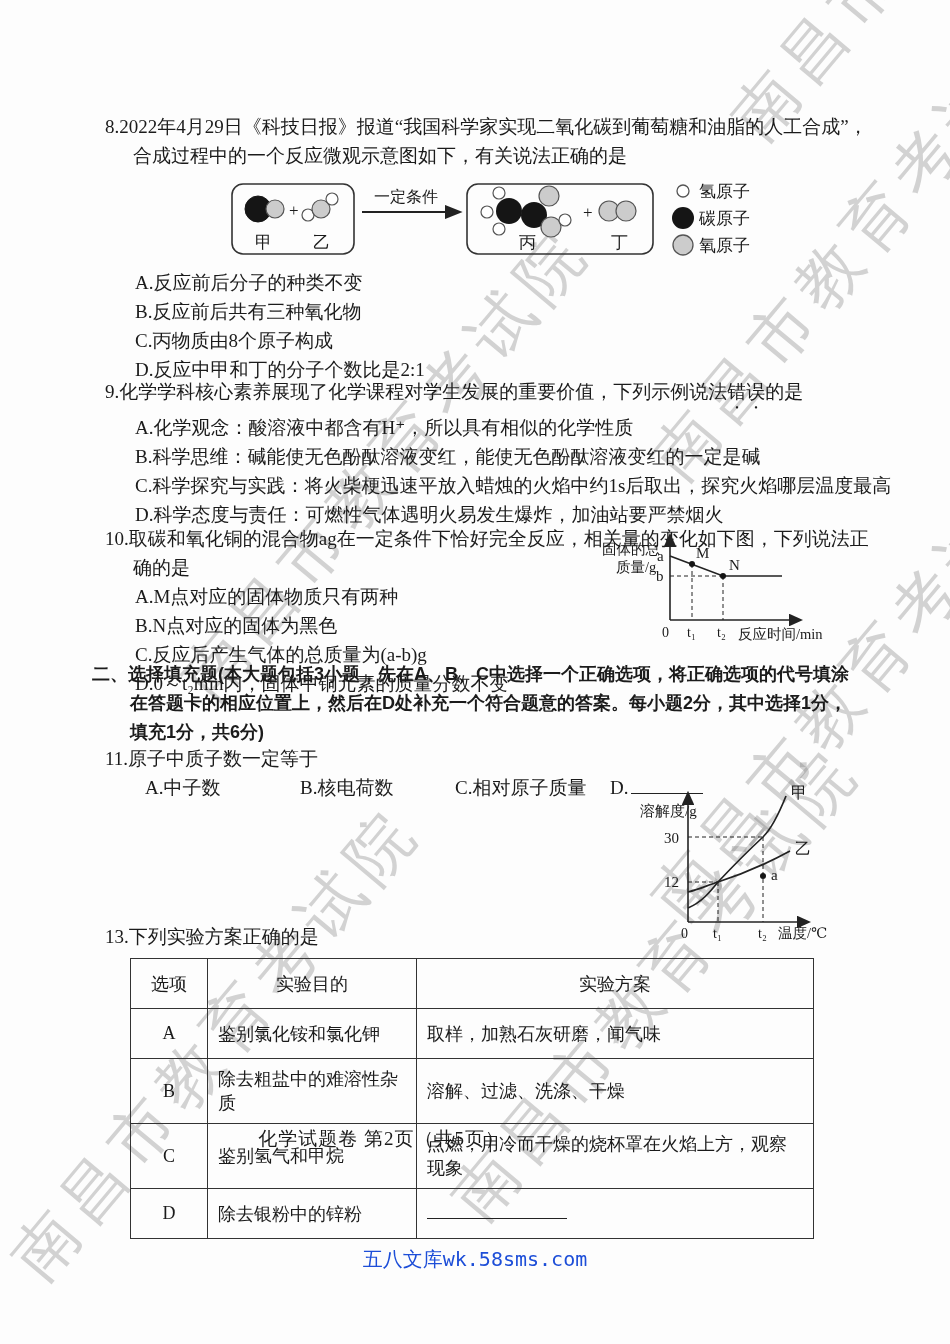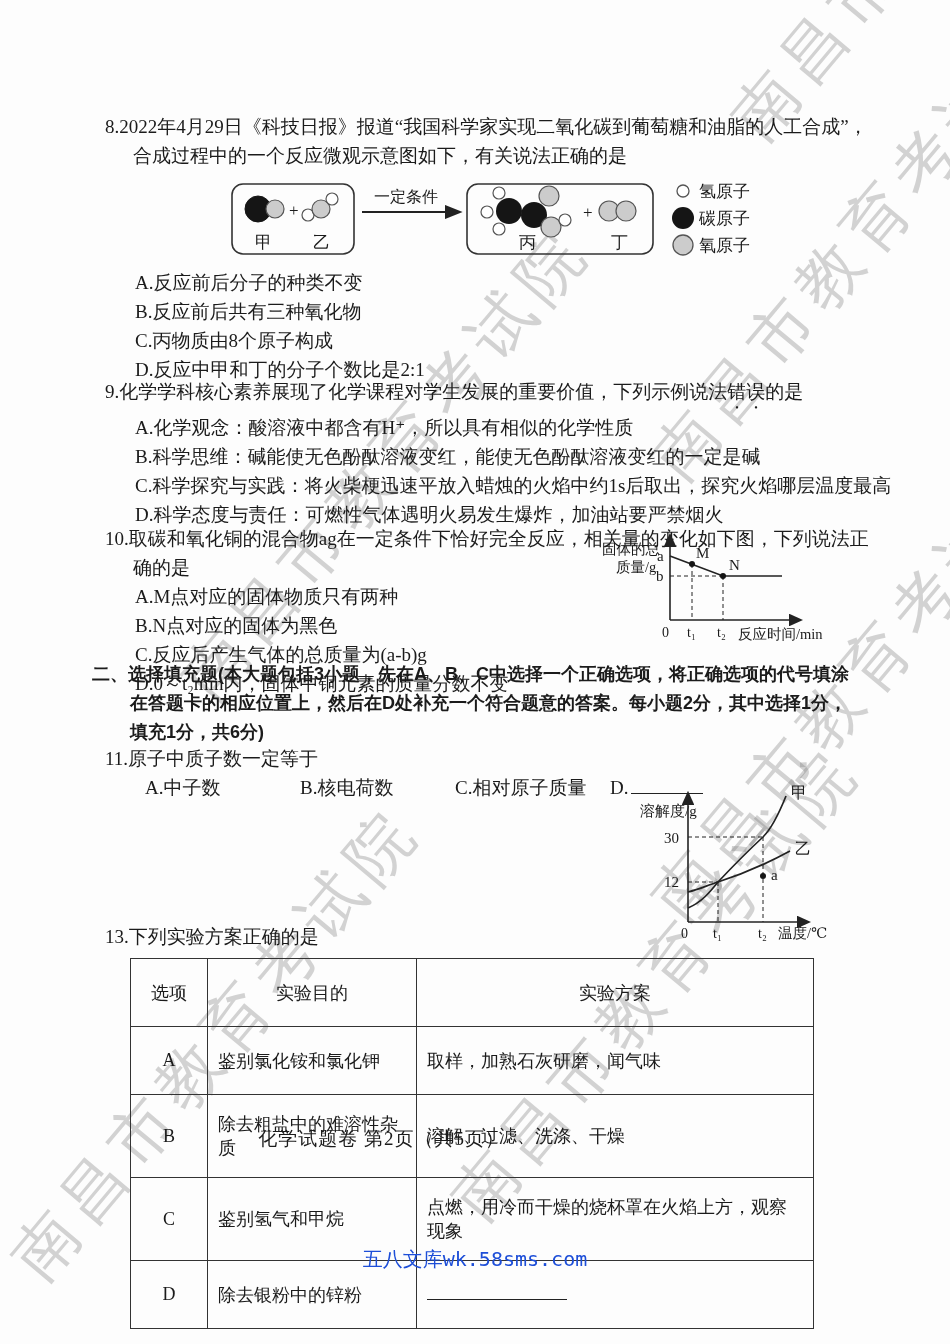--- a/index.html
+++ b/index.html
@@ -27,21 +27,21 @@
     display:inline-block;border-bottom:1.6px solid #222;height:15px;
     vertical-align:baseline;margin:0 3px;
   }
   .figure{position:absolute;}
   svg text{font-family:"Liberation Serif","DejaVu Serif",serif;fill:#1b1b1b;}
   table.exp{
     border-collapse:collapse;margin-top:7px;margin-left:25px;
     font-size:18px;
   }
   table.exp th,table.exp td{
-    border:1.4px solid #333;font-weight:normal;height:33px;padding:17px 10px;
+    border:1.4px solid #333;font-weight:normal;height:33px;padding:8px 10px;
   }
   table.exp th{text-align:center;}
   td.c1{width:56px;text-align:center;}
   td.c2{width:188px;text-align:left;}
   td.c3{width:376px;text-align:left;}
   .footer{
     position:absolute;left:0;width:763px;text-align:center;
     font-size:19px;letter-spacing:1px;
   }
   .sitewm{

